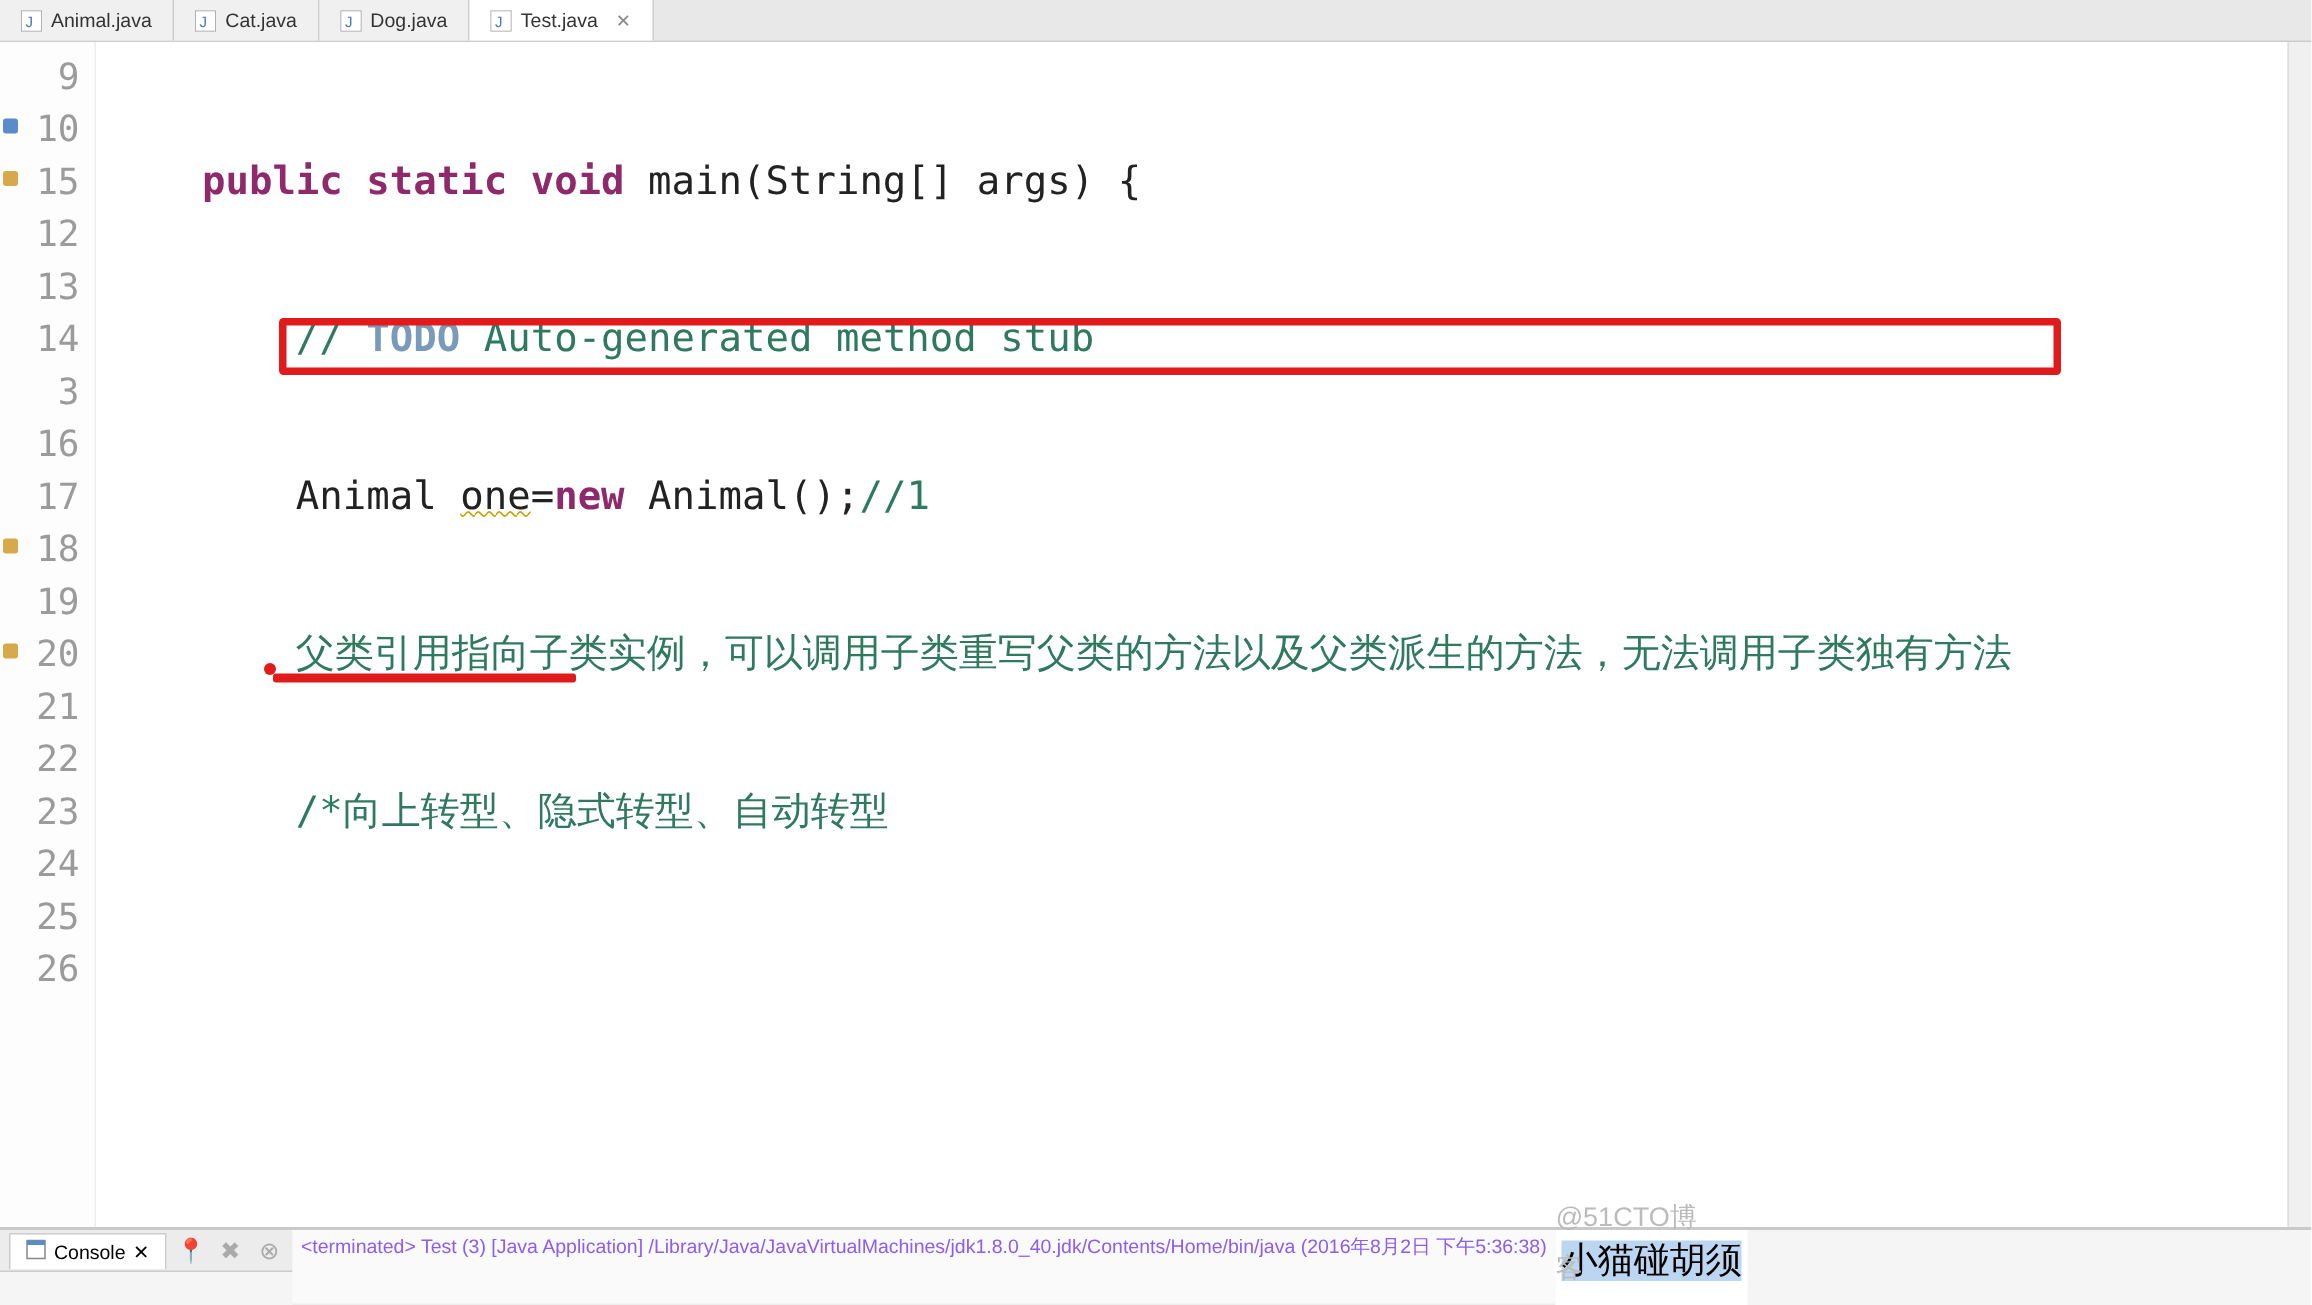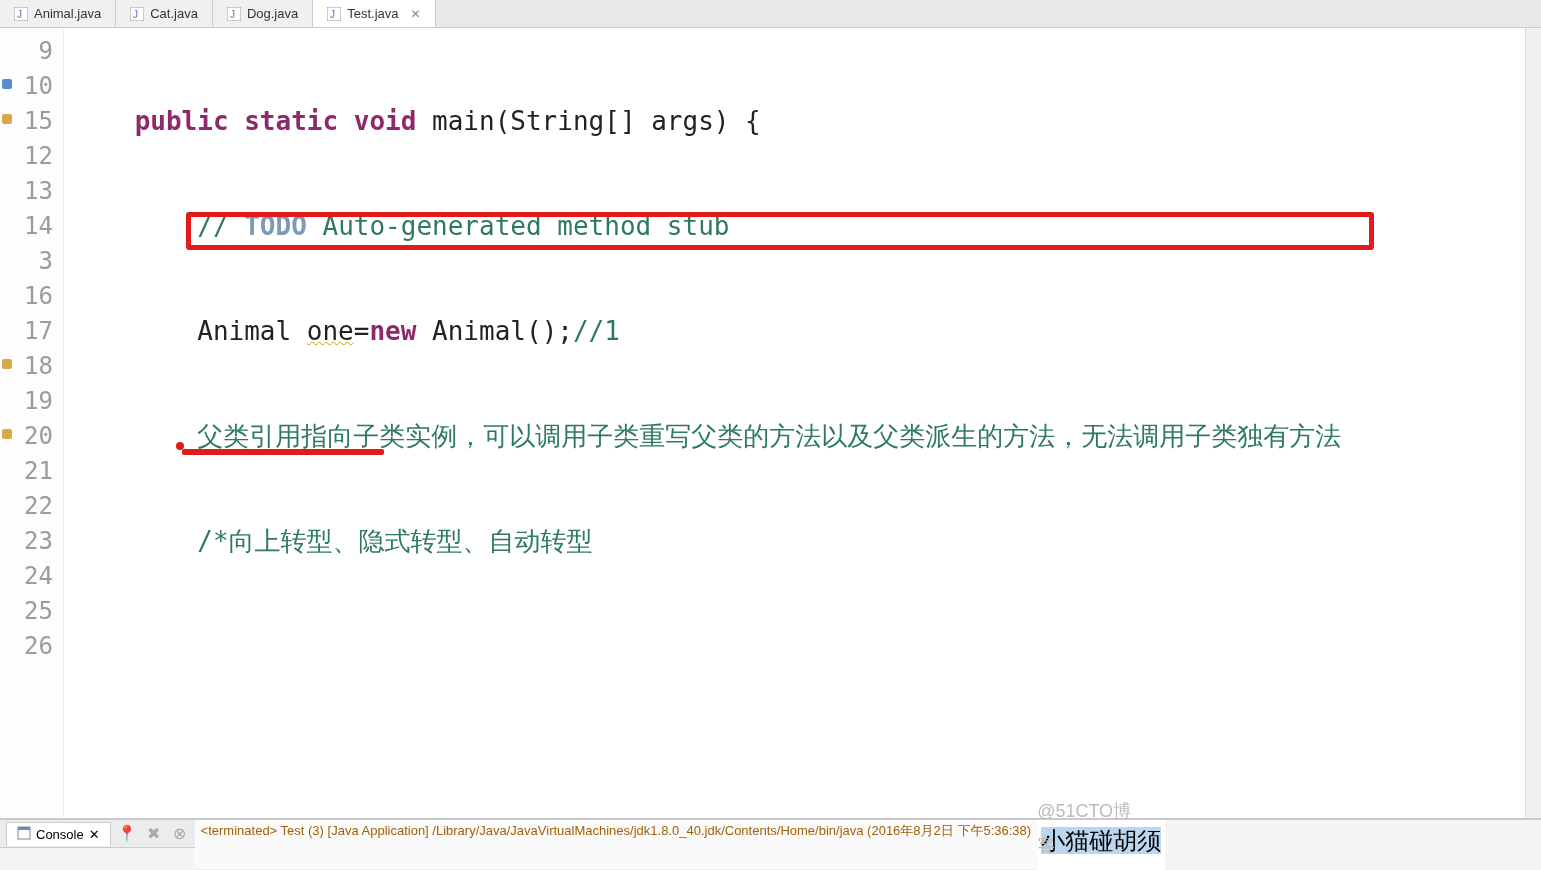--- a/index.html
+++ b/index.html
@@ -157,21 +157,21 @@
       align-items: center;
     }
     .console-toolbar .tbtn {
       width: 18px; height: 18px;
       display: flex; align-items: center; justify-content: center;
       color: #888;
       cursor: pointer;
     }
     .console-status {
       font-size: 13px;
-      color: #a16207;
+      color: #8b5cf6;
       padding: 2px 6px;
       background: #fafafa;
       border-bottom: 1px solid #eee;
     }
     .console-output {
       background: #fff;
       font-family: "SimSun", "Songti SC", sans-serif;
       font-size: 24px;
       line-height: 34px;
       padding: 4px 4px 12px 4px;

